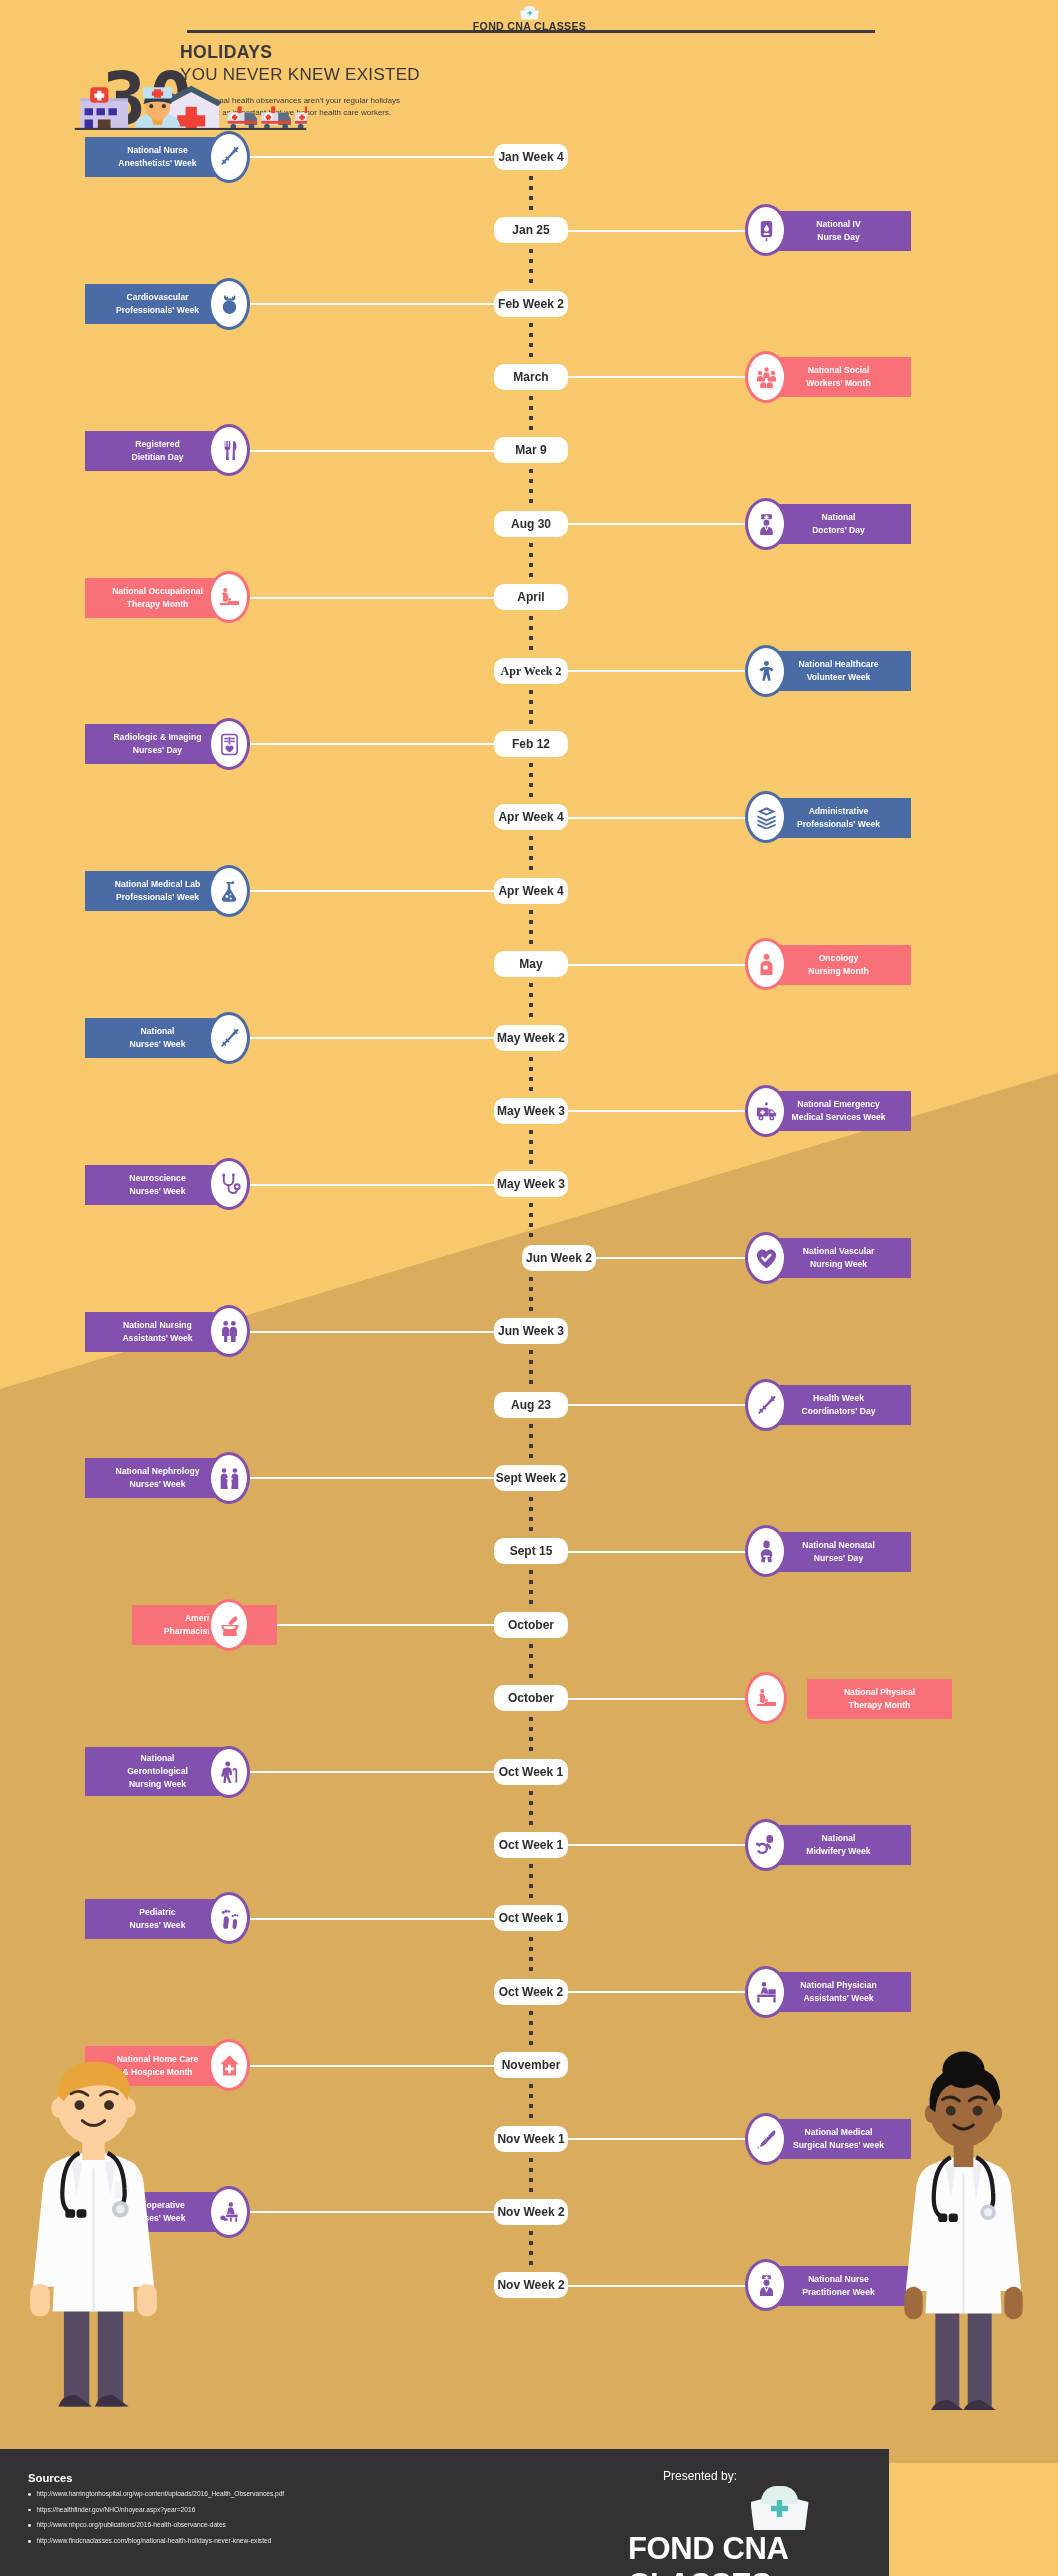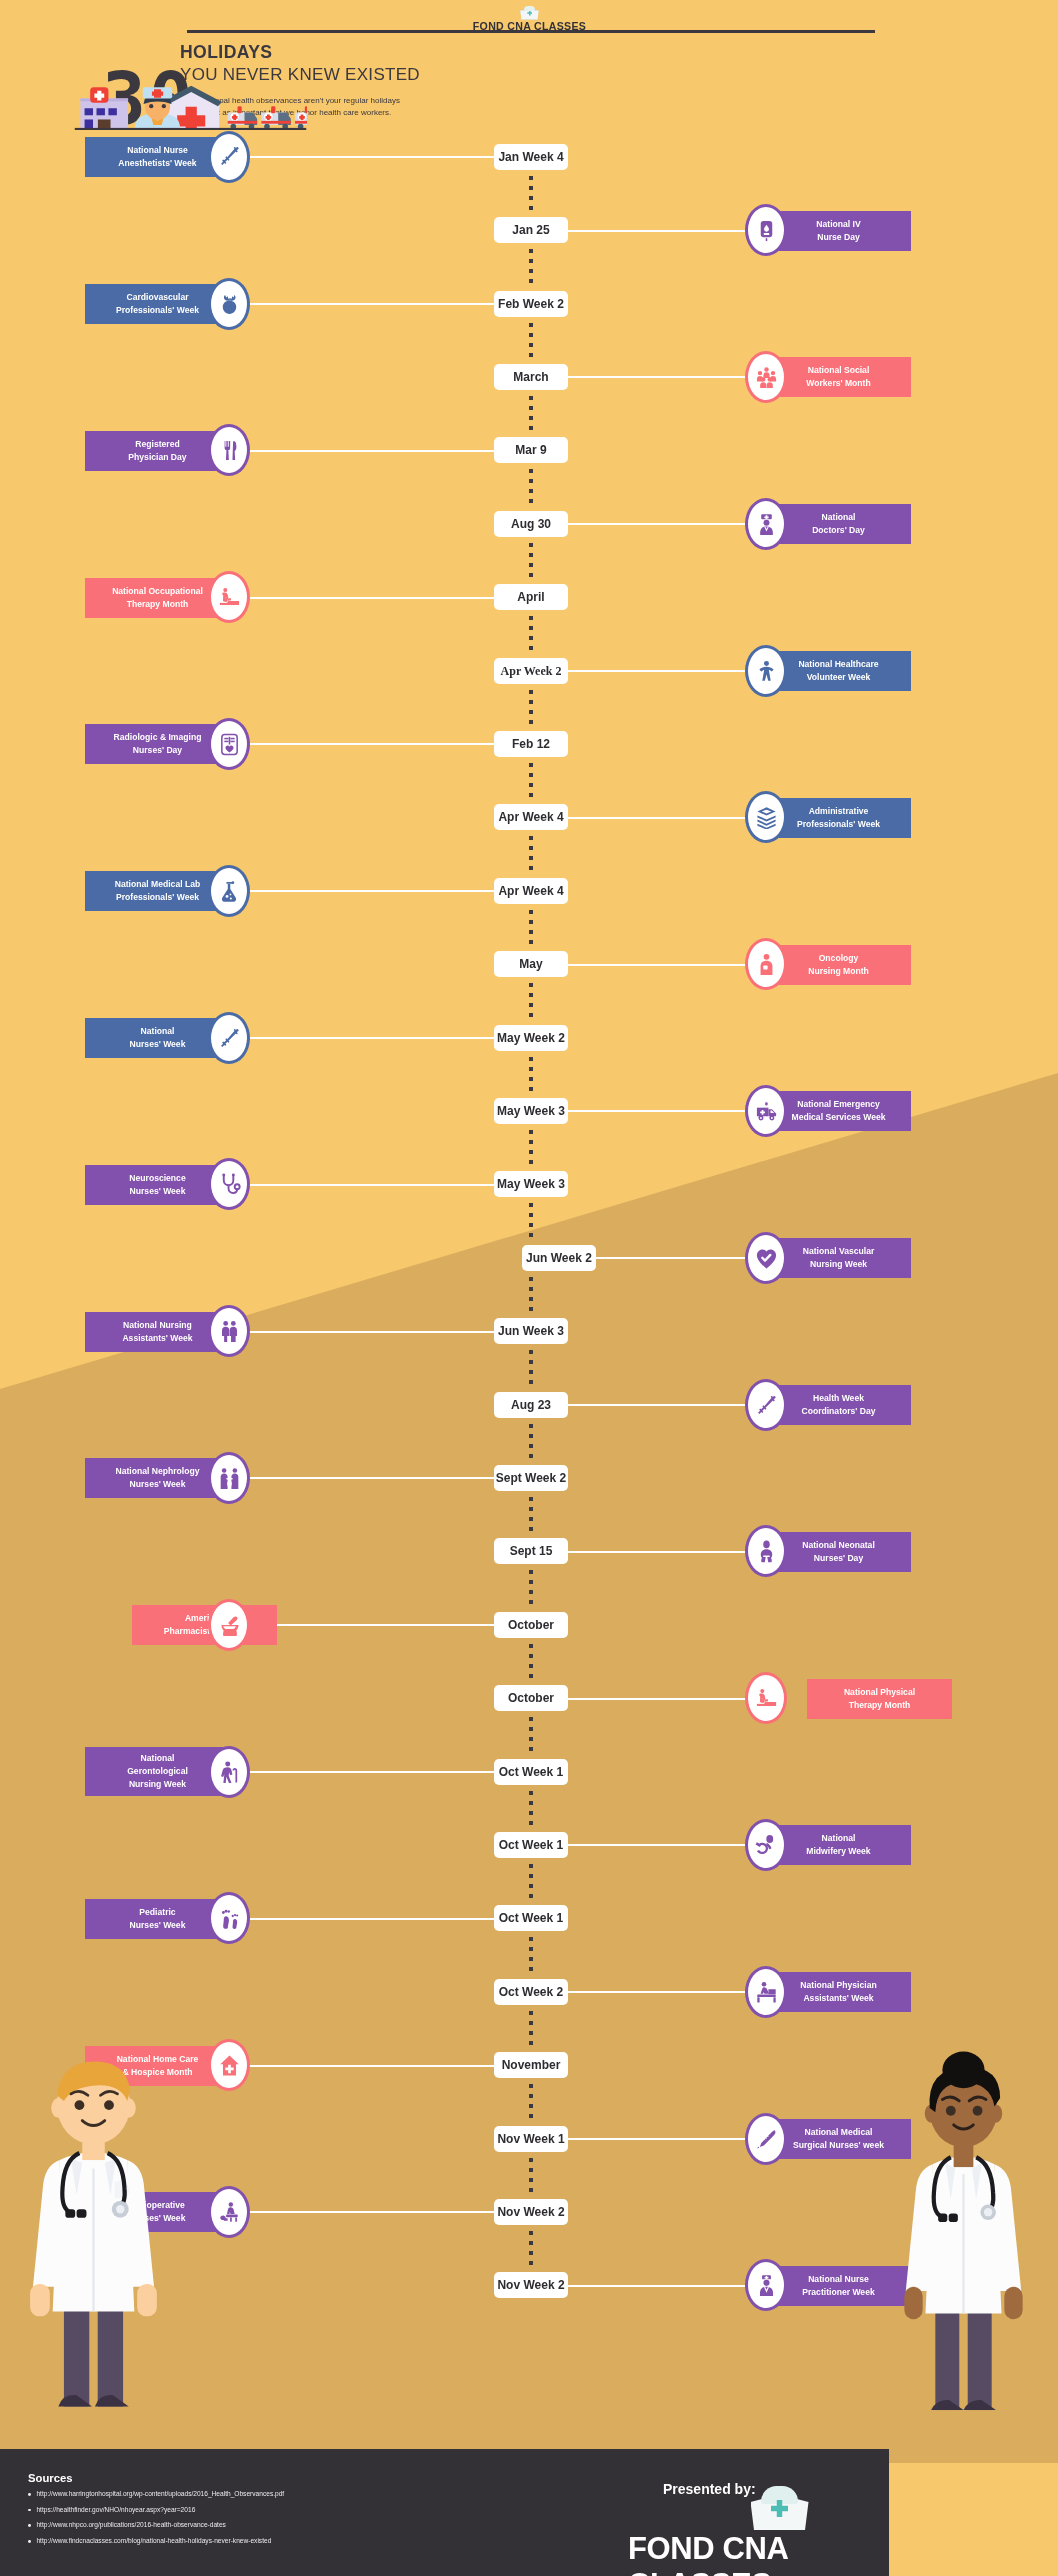--- a/index.html
+++ b/index.html
@@ -69,21 +69,21 @@
 
   
   #scene { position: absolute; left: 74px; top: 83px; width: 233px; height: 47px; }
 
   
   #timeline { position: absolute; left: 0; top: 134px; width: 1059px; z-index: 2; }
 
   
   .date-pill {
     position: absolute; left: 494px; width: 74px; height: 26px;
-    background: #ffffff; border-radius: 5px;
+    background: #ffffff; border-radius: 10px;
     display: flex; align-items: center; justify-content: center;
     font-size: 12px; font-weight: bold; color: #2e2c31;
     box-shadow: 0 0 0 0 rgba(0,0,0,0);
     z-index: 4;
   }
 
   
   .dotline {
     position: absolute; left: 529px; width: 3.5px;
     background-image: radial-gradient(circle, #3b383f 42%, transparent 44%);
@@ -141,22 +141,22 @@
   #sources-list { position: absolute; left: 28px; top: 41px; }
   .source-item {
     display: flex; align-items: flex-start; gap: 5.6px;
     font-size: 6.6px; color: #eceaee; margin-bottom: 7.8px; line-height: 1.2;
   }
   .source-bullet {
     width: 2.8px; height: 2.8px; border-radius: 50%; background: #eceaee;
     margin-top: 2.8px; flex: 0 0 2.8px;
   }
   #presented-by {
-    position: absolute; left: 663px; top: 32px;
-    font-size: 14px; font-weight: bold; color: #ffffff;
+    position: absolute; left: 663px; top: 20px;
+    font-size: 12px; font-weight: normal; color: #ffffff;
   }
   #footer-logo {
     position: absolute; left: 628px; top: 37px; width: 303px;
     display: flex; flex-direction: column; align-items: center;
   }
   .logo-cap-big { width: 58px; height: 44px; position: relative; margin-bottom: 1.4px; }
   .cap-body-big {
     position: absolute; left: 0; bottom: 0; width: 58px; height: 31px;
     background: #f4f7f7;
     clip-path: polygon(6% 100%, 0% 10%, 20% 0%, 80% 0%, 100% 10%, 94% 100%);
@@ -338,21 +338,21 @@
         <circle cx="15.4" cy="14" r="2.3"></circle>
         <path d="M15.4 17c2 0 3.2 1.3 3.2 3.2V23h-6.4v-2.8c0-1.9 1.2-3.2 3.2-3.2z"></path>
       </svg>
     </div>
     <div class="hline" style="top: 242px; left: 565px; width: 183px;"></div>
     <div class="date-pill" style="top: 230px;">March</div>
     <div class="dotline" style="top: 332px; height: 42px;"></div>
     <div class="card c-purple left" style="top: 297px; left: 85px;">
       <div>
         <div>Registered</div>
-        <div>Physician Day</div>
+        <div>Dietitian Day</div>
       </div>
     </div>
     <div class="bubble b-purple" style="top: 290px; left: 208px; color: rgb(130, 80, 173);">
       <svg viewBox="0 0 24 24" fill="currentColor">
         <path d="M6.2 2h1.5v6h1V2h1.5v6h1V2h1.5v7c0 1.4-.8 2.3-1.9 2.6l.5 10.4h-3l.5-10.4C7.7 11.3 6.9 10.4 6.9 9V2z"></path>
         <path d="M16.6 2c1.6 0 2.6 2.4 2.6 6.2 0 2.5-.7 3.9-1.8 4.3l.5 9.5h-2.8l.6-19c.2-.7.5-1 .9-1z"></path>
       </svg>
     </div>
     <div class="hline" style="top: 316px; left: 247px; width: 251px;"></div>
     <div class="date-pill" style="top: 303px;">Mar 9</div>

